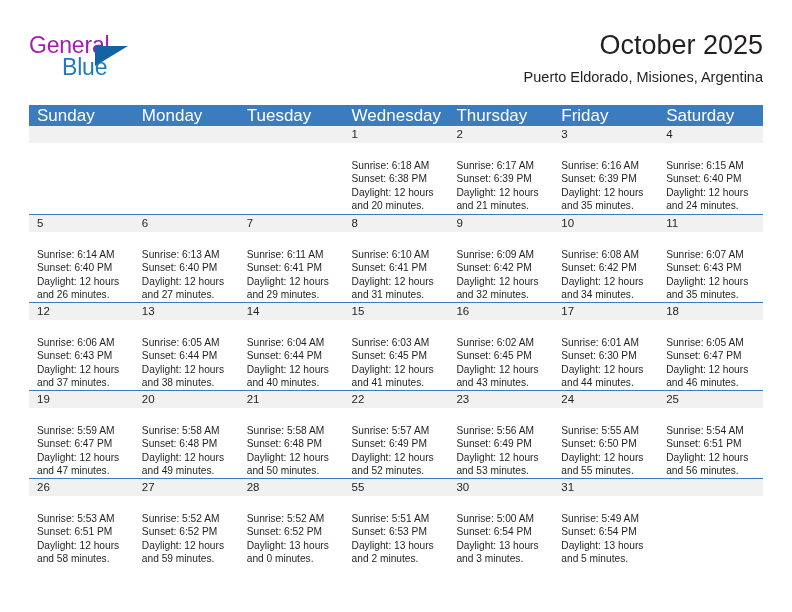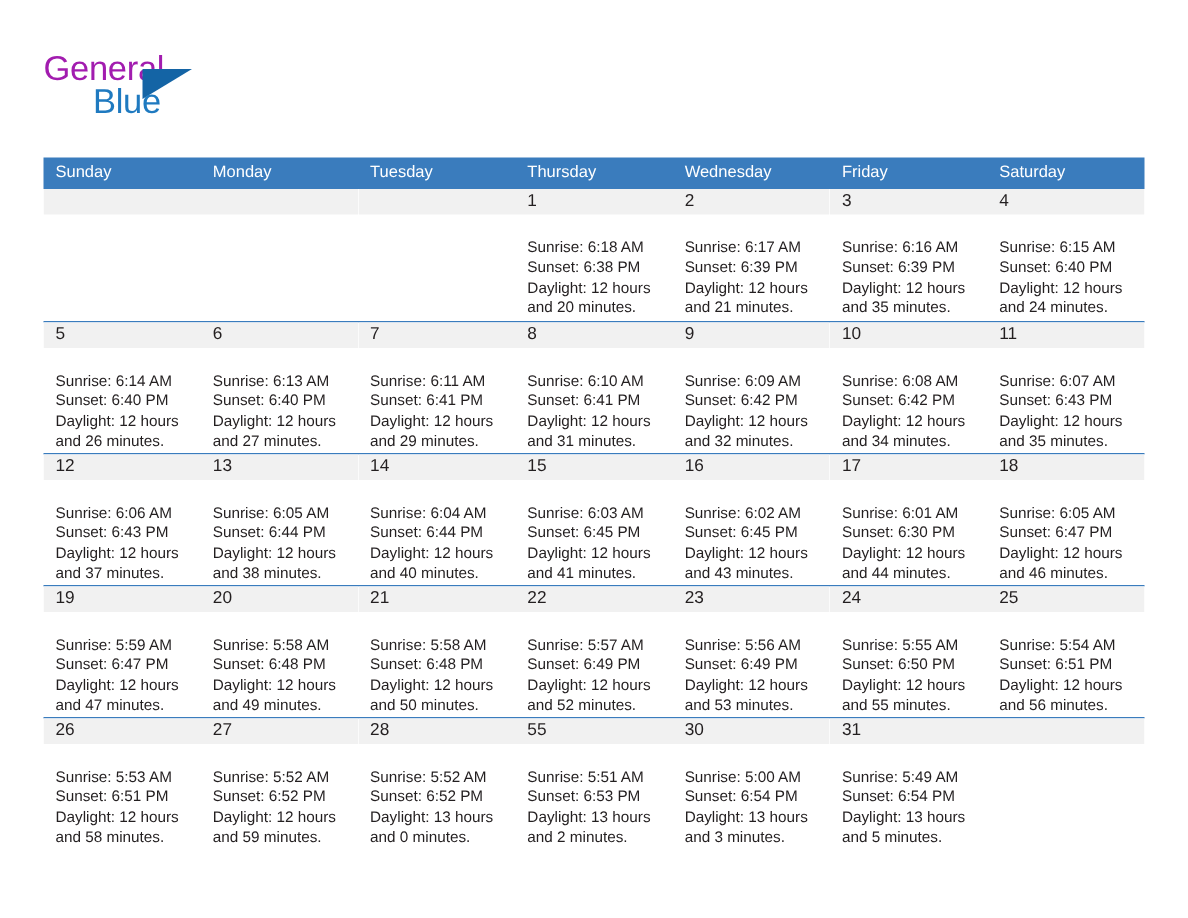--- a/index.html
+++ b/index.html
@@ -95,21 +95,21 @@
   }
   .weekdays {
     display: flex;
     width: 100%;
     background: #3a7cbd;
     height: 21px;
   }
   .weekday {
     flex: 1 1 0;
     color: #ffffff;
-    font-size: 11px;
+    font-size: 17px;
     line-height: 21px;
     padding-left: 8px;
     box-sizing: border-box;
     white-space: nowrap;
     overflow: hidden;
   }
   .week {
     display: flex;
     width: 100%;
     border-top: 1.4px solid #3a7cbd;
@@ -155,30 +155,34 @@
 <div class="page">
 
   <div class="header">
 
     <div class="logo">
       <span class="logo-general">General</span>
       <span class="logo-triangle"></span>
       <span class="logo-blue">Blue</span>
     </div>
 
+    <div class="title-block">
+      <h1 class="cal-title">October 2025</h1>
+      <p class="cal-subtitle">Puerto Eldorado, Misiones, Argentina</p>
+    </div>
 
   </div>
 
   <div class="calendar">
     <div class="weekdays" id="weekday-row">
         <div class="weekday">Sunday</div>
         <div class="weekday">Monday</div>
         <div class="weekday">Tuesday</div>
+        <div class="weekday">Wednesday</div>
         <div class="weekday">Thursday</div>
-        <div class="weekday">Wednesday</div>
         <div class="weekday">Friday</div>
         <div class="weekday">Saturday</div>
       </div>
     <div id="weeks-container">
         <div class="week">
           <div class="day empty">
             <div class="day-num"></div>
             <div class="day-info"></div>
           </div>
           <div class="day empty">

